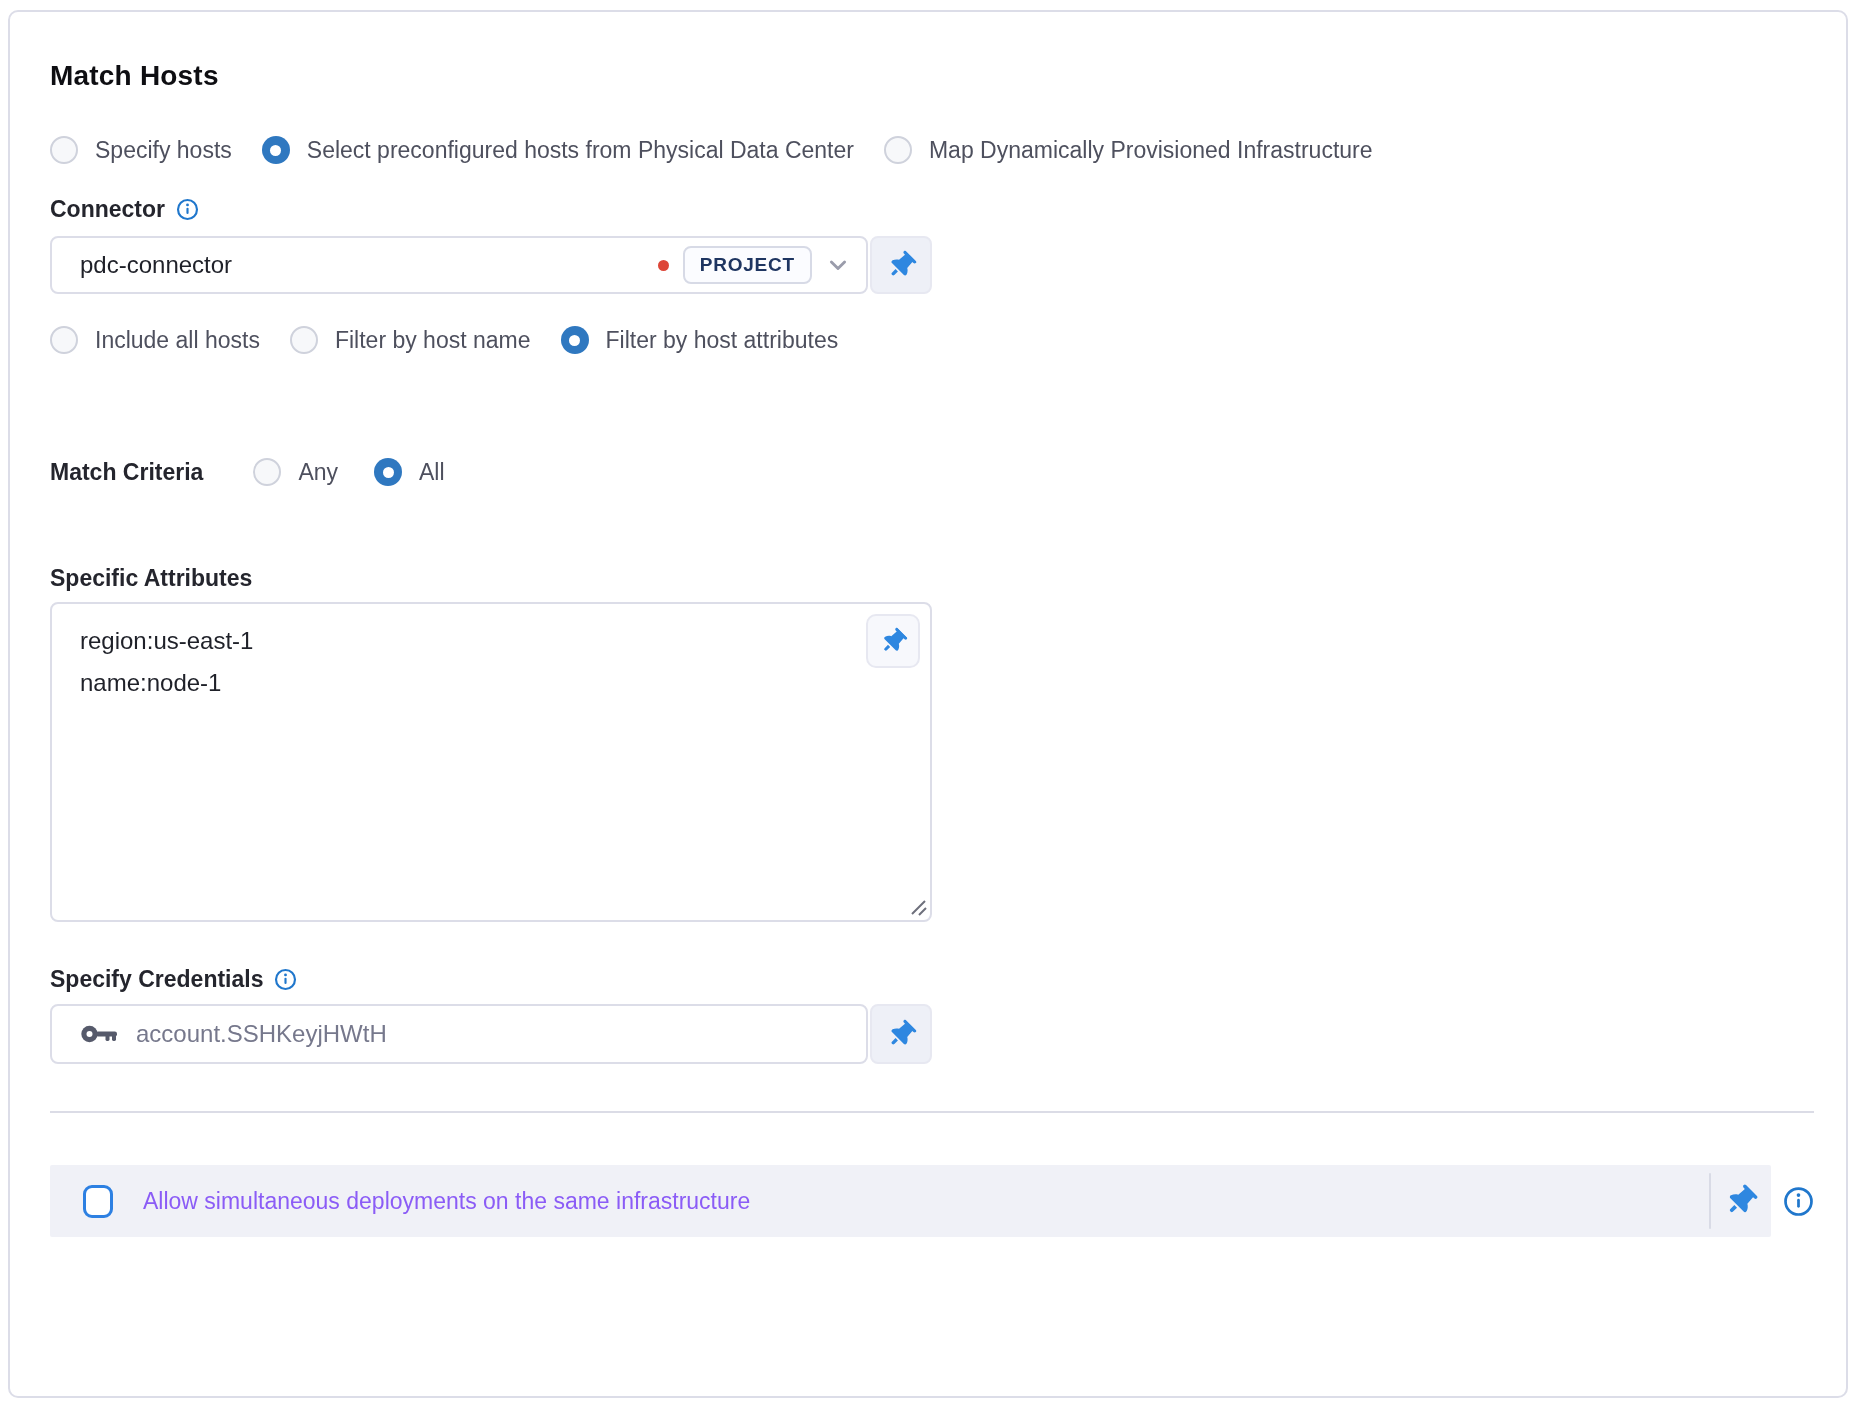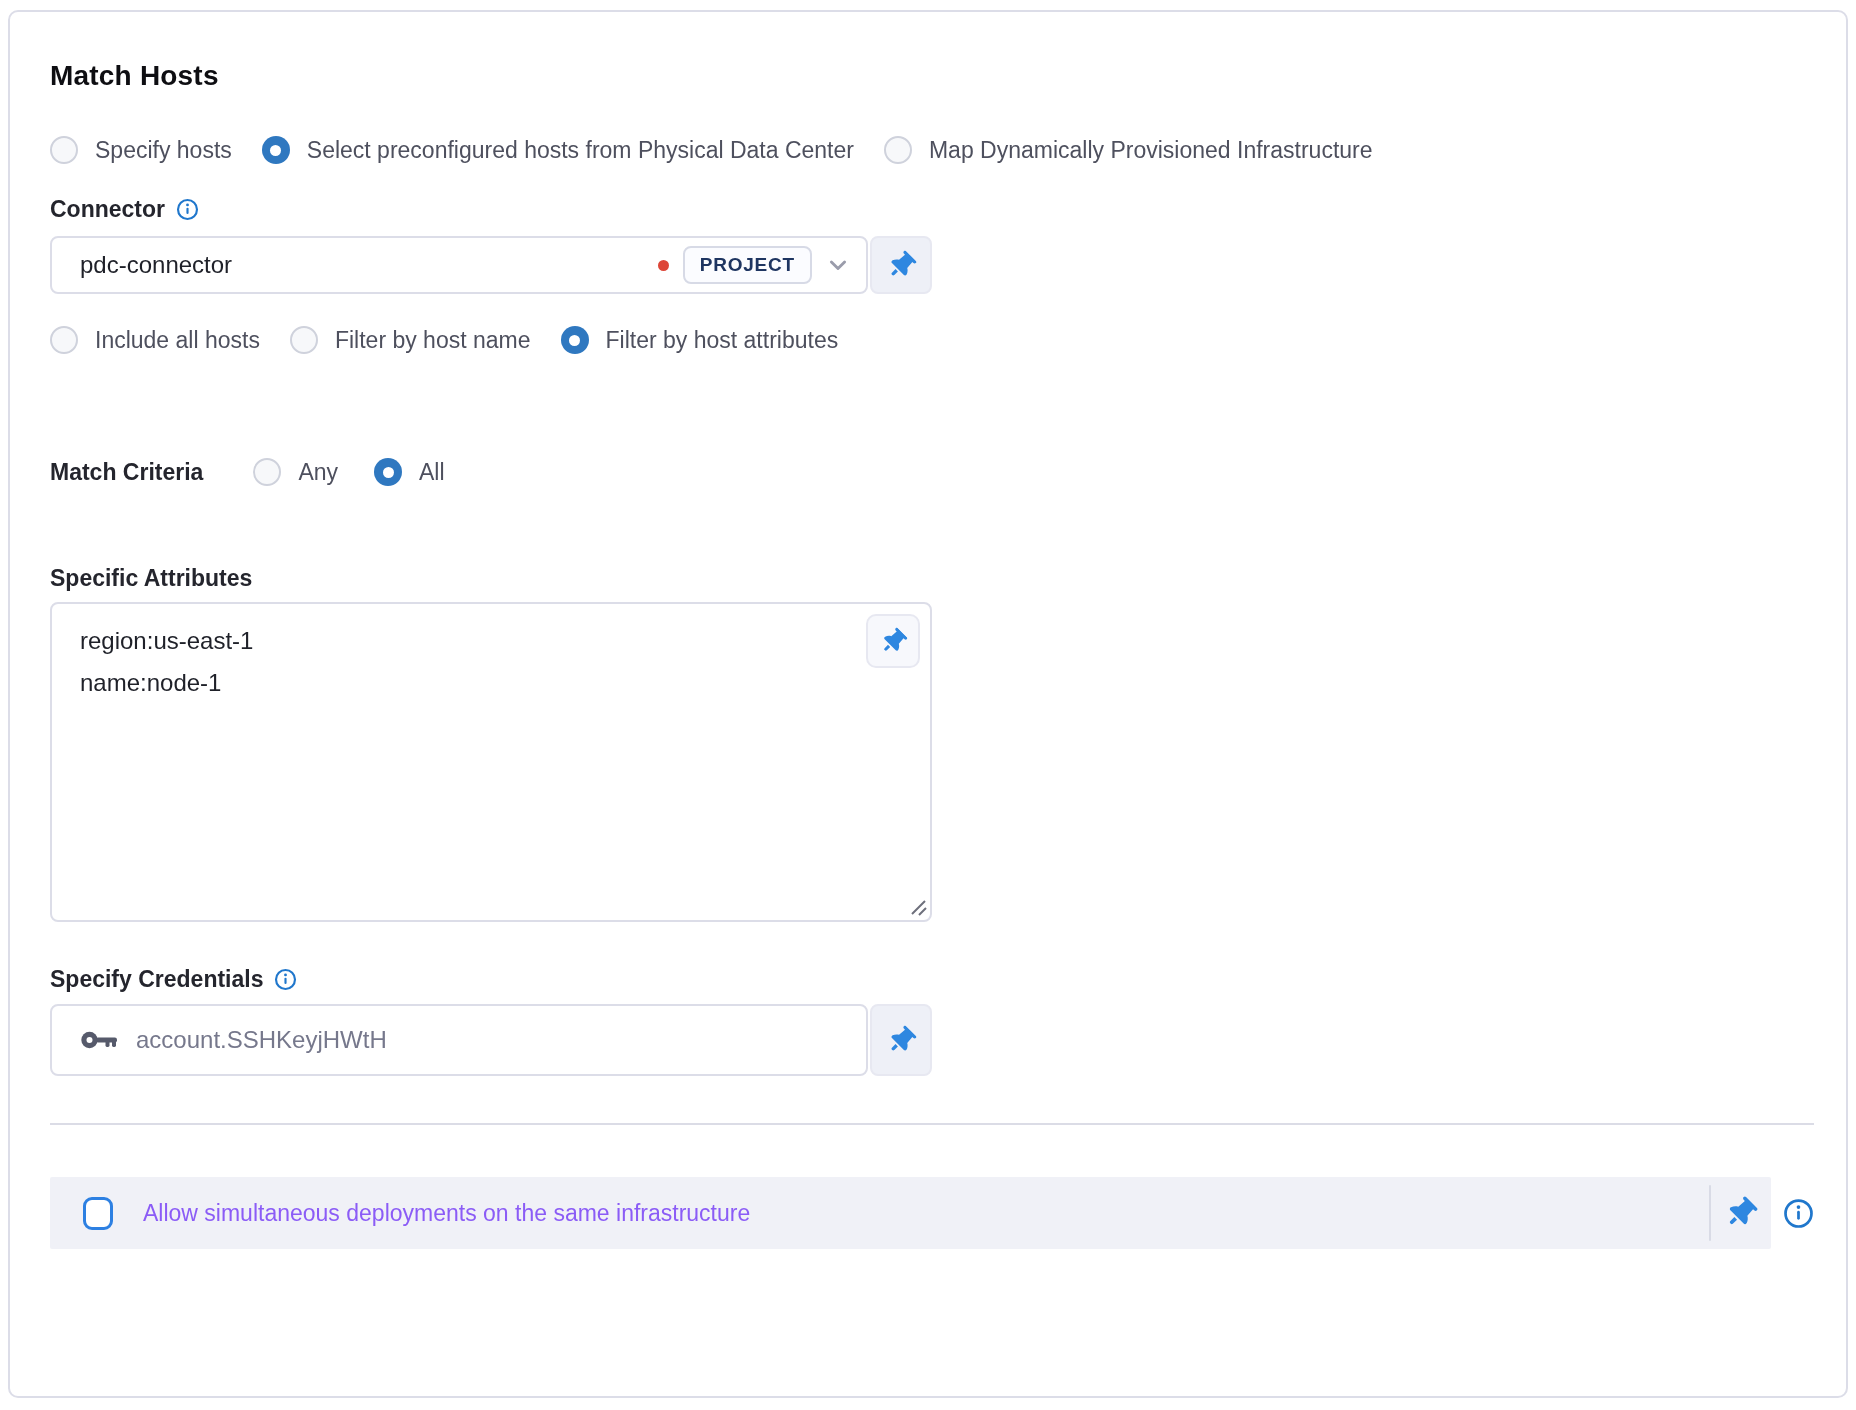--- a/index.html
+++ b/index.html
@@ -210,21 +210,21 @@
   <div class="field-label mt-44">
     <span class="lbl">Specify Credentials</span>
     <span class="info-icon">
       <svg width="23" height="23" viewBox="0 0 16 16">
           <circle cx="8" cy="8" r="6.6" fill="none" stroke="#2077cc" stroke-width="1.5"></circle>
           <circle cx="8" cy="4.8" r="1" fill="#2077cc"></circle>
           <rect x="7.25" y="6.7" width="1.5" height="4.4" rx="0.75" fill="#2077cc"></rect>
         </svg>
     </span>
   </div>
-  <div class="input-group" style="margin-top:11px;height:72px;">
+  <div class="input-group" style="margin-top:11px;height:60px;">
     <div class="input-main">
       <span class="key-icon">
         <svg width="38" height="26" viewBox="0 0 38 26">
             <circle cx="9.5" cy="13" r="8.2" fill="#565a6b"></circle>
             <circle cx="9.5" cy="13" r="3" fill="#fff"></circle>
             <rect x="16" y="10.6" width="21" height="4.8" rx="2.2" fill="#565a6b"></rect>
             <rect x="25.5" y="13.5" width="4" height="6.5" rx="1.4" fill="#565a6b"></rect>
             <rect x="32" y="13.5" width="4" height="6.5" rx="1.4" fill="#565a6b"></rect>
           </svg>
       </span>

